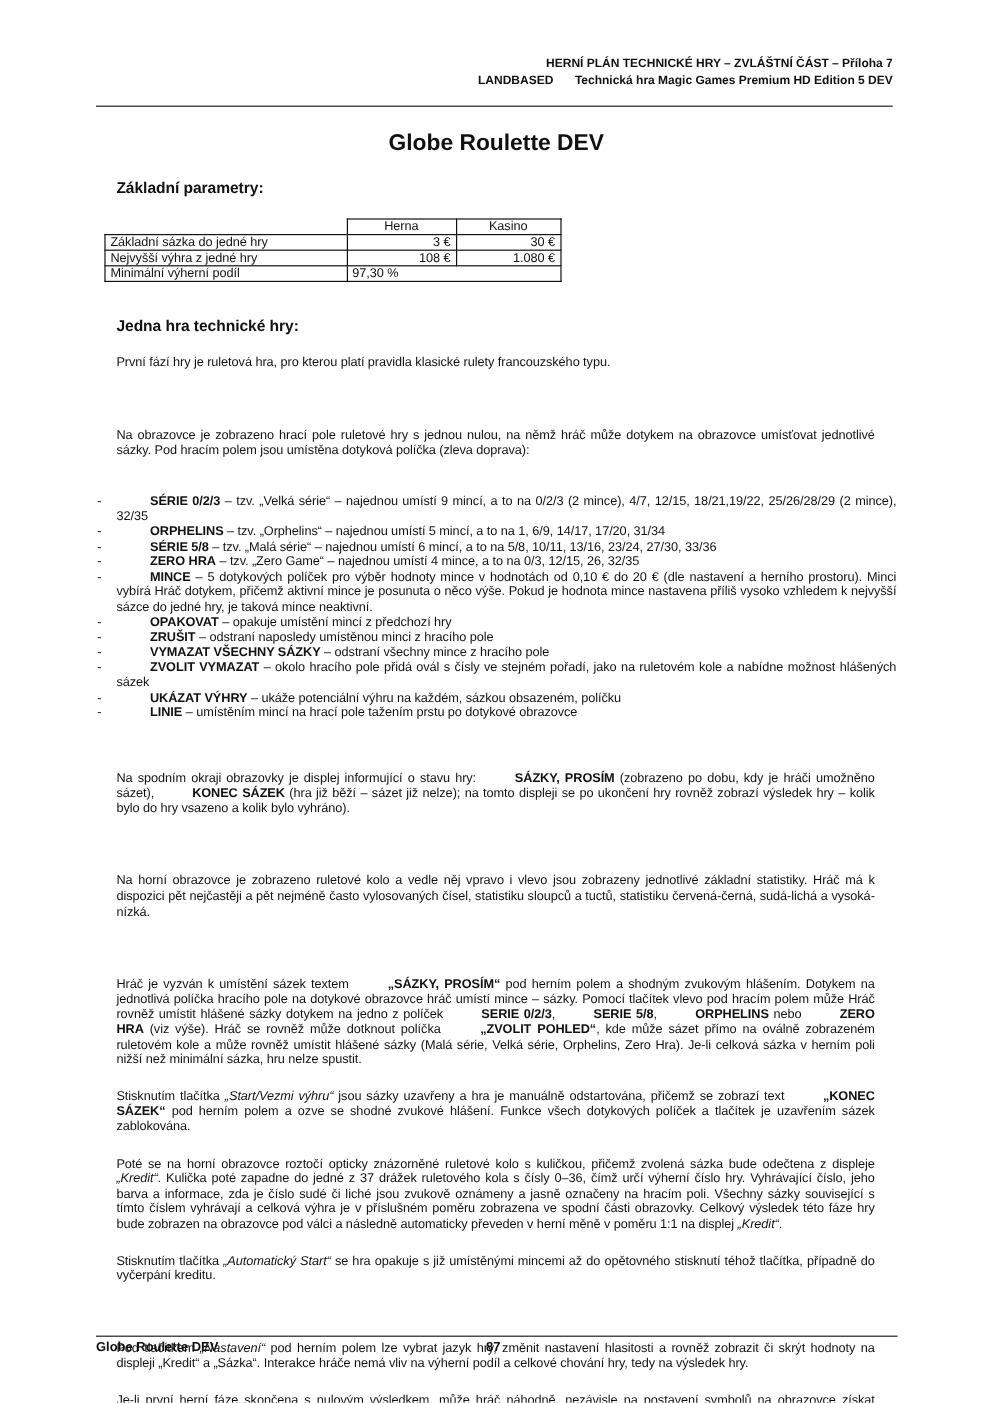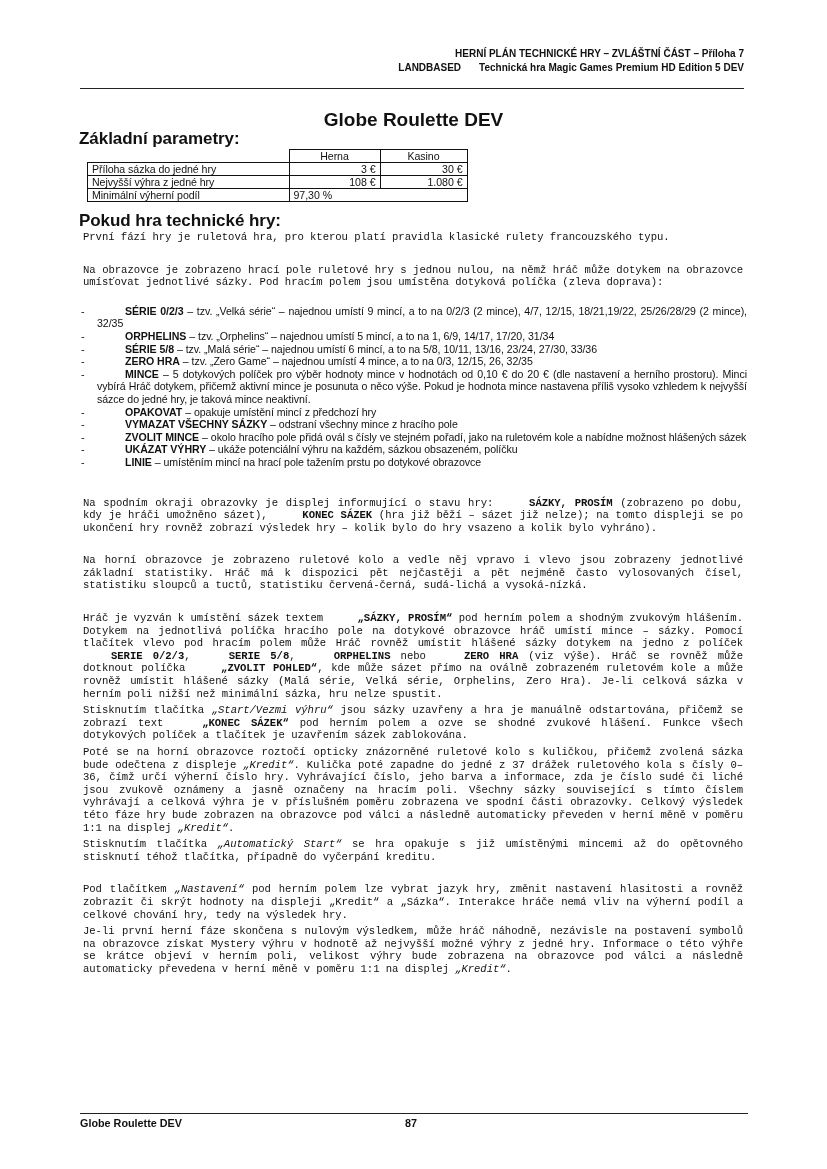--- a/index.html
+++ b/index.html
@@ -4,28 +4,28 @@
 <style>
   html, body { margin: 0; padding: 0; background: #fff; }
   body { width: 827px; height: 1169px; position: relative; font-family: "Liberation Sans", sans-serif; color: #111; }
   .header { position: absolute; top: 47px; right: 83px; text-align: right; }
   .header .l1 { font-weight: bold; font-size: 10px; line-height: 14px; }
   .header .l2 { font-weight: bold; font-size: 10px; line-height: 13px; padding-left: 32px; }
   .header .l2 .gap { display: inline-block; width: 18px; }
   .hrule-top { position: absolute; top: 88px; left: 80px; width: 664px; border-top: 1px solid #222; }
   .title { position: absolute; top: 109px; left: 0; width: 827px; text-align: center; font-weight: bold; font-size: 19px; }
   .content { position: absolute; top: 131px; left: 79px; width: 668px; font-size: 10.6px; line-height: 12.6px; font-family: "Liberation Sans", sans-serif; letter-spacing: -0.05px; }
-  h3 { font-size: 17px; margin: 0; font-weight: bold; line-height: 15px; }
+  h3 { font-size: 13px; margin: 18px; font-weight: bold; line-height: 15px; }
   table.params { border-collapse: collapse; margin-left: 8px; margin-top: 3px; font-size: 10.6px; }
   table.params td { border: 1px solid #111; padding: 0 4px; height: 12px; line-height: 12px; }
   table.params td.num { text-align: right; }
   table.params td.ctr { text-align: left; }
   table.params td.blank { border: none; }
   table.params tr.head td { text-align: center; }
-  p { margin: 4px; text-align: justify; font-family: Liberation Mono, monospace; }
+  p { margin: 18px; text-align: justify; }
   .gap12 { height: 12px; }
   ul.items { list-style: none; margin: 0; padding: 0; }
   ul.items li { position: relative; padding-left: 18px; text-align: justify; }
   ul.items li::before { content: "-"; position: absolute; left: 2px; top: 0; }
   b { font-weight: bold; padding-left: 28px; }
   i { font-style: italic; }
   .footer-rule { position: absolute; top: 1113px; left: 80px; width: 668px; border-top: 1px solid #222; }
   .footer-left { position: absolute; top: 1117px; left: 80px; font-weight: bold; font-size: 10.8px; }
   .footer-page { position: absolute; top: 1117px; left: 405px; font-weight: bold; font-size: 10.8px; }
 </style>
@@ -45,52 +45,53 @@
 <div class="content">
   <h3>Základní parametry:</h3>
   <table class="params">
     <tbody>
         <tr class="head">
       <td class="blank" style="width:193px"></td>
       <td style="width:82px">Herna</td>
       <td style="width:78px">Kasino</td>
     </tr>
     <tr>
-      <td>Příloha sázka do jedné hry</td>
+      <td>Základní sázka do jedné hry</td>
       <td class="num">3 €</td>
       <td class="num">30 €</td>
     </tr>
     <tr>
       <td>Nejvyšší výhra z jedné hry</td>
       <td class="num">108 €</td>
       <td class="num">1.080 €</td>
     </tr>
     <tr>
       <td>Minimální výherní podíl</td>
       <td class="ctr" colspan="2">97,30 %</td>
     </tr>
   </tbody>
     </table>
 
   <div class="gap12"></div>
-  <h3 style="line-height:13px">Pokud hra technické hry:</h3>
+  <h3 style="line-height:13px">Jedna hra technické hry:</h3>
   <p>První fází hry je ruletová hra, pro kterou platí pravidla klasické rulety francouzského typu.</p>
   <div class="gap12"></div>
   <p>Na obrazovce je zobrazeno hrací pole ruletové hry s jednou nulou, na němž hráč může dotykem na obrazovce umísťovat jednotlivé sázky. Pod hracím polem jsou umístěna dotyková políčka (zleva doprava):</p>
   <div class="gap12"></div>
 
   <ul class="items">
     <li><b>SÉRIE 0/2/3</b><span> – tzv. „Velká série“ – najednou umístí 9 mincí, a to na 0/2/3 (2 mince), 4/7, 12/15, 18/21,19/22, 25/26/28/29 (2 mince), 32/35</span></li>
     <li><b>ORPHELINS</b><span> – tzv. „Orphelins“ – najednou umístí 5 mincí, a to na 1, 6/9, 14/17, 17/20, 31/34</span></li>
     <li><b>SÉRIE 5/8</b><span> – tzv. „Malá série“ – najednou umístí 6 mincí, a to na 5/8, 10/11, 13/16, 23/24, 27/30, 33/36</span></li>
     <li><b>ZERO HRA</b><span> – tzv. „Zero Game“ – najednou umístí 4 mince, a to na 0/3, 12/15, 26, 32/35</span></li>
     <li><b>MINCE</b><span> – 5 dotykových políček pro výběr hodnoty mince v hodnotách od 0,10 € do 20 € (dle nastavení a herního prostoru). Minci vybírá Hráč dotykem, přičemž aktivní mince je posunuta o něco výše. Pokud je hodnota mince nastavena příliš vysoko vzhledem k nejvyšší sázce do jedné hry, je taková mince neaktivní.</span></li>
     <li><b>OPAKOVAT</b><span> – opakuje umístění mincí z předchozí hry</span></li>
+    <li><b>ZRUŠIT</b><span> – odstraní naposledy umístěnou minci z hracího pole</span></li>
     <li><b>VYMAZAT VŠECHNY SÁZKY</b><span> – odstraní všechny mince z hracího pole</span></li>
-    <li><b>ZVOLIT MINCE</b><span> – okolo hracího pole přidá ovál s čísly ve stejném pořadí, jako na ruletovém kole a nabídne možnost hlášených sázek</span></li>
+    <li><b>ZVOLIT VYMAZAT</b><span> – okolo hracího pole přidá ovál s čísly ve stejném pořadí, jako na ruletovém kole a nabídne možnost hlášených sázek</span></li>
     <li><b>UKÁZAT VÝHRY</b><span> – ukáže potenciální výhru na každém, sázkou obsazeném, políčku</span></li>
     <li><b>LINIE</b><span> – umístěním mincí na hrací pole tažením prstu po dotykové obrazovce</span></li>
   </ul>
 
   <div class="gap12"></div>
   <div class="gap12"></div>
   <p><span>Na spodním okraji obrazovky je displej informující o stavu hry: </span><b>SÁZKY, PROSÍM</b><span> (zobrazeno po dobu, kdy je hráči umožněno sázet), </span><b>KONEC SÁZEK</b><span> (hra již běží – sázet již nelze); na tomto displeji se po ukončení hry rovněž zobrazí výsledek hry – kolik bylo do hry vsazeno a kolik bylo vyhráno).</span></p>
   <div class="gap12"></div>
   <p>Na horní obrazovce je zobrazeno ruletové kolo a vedle něj vpravo i vlevo jsou zobrazeny jednotlivé základní statistiky. Hráč má k dispozici pět nejčastěji a pět nejméně často vylosovaných čísel, statistiku sloupců a tuctů, statistiku červená-černá, sudá-lichá a vysoká-nízká.</p>
   <div class="gap12"></div>

